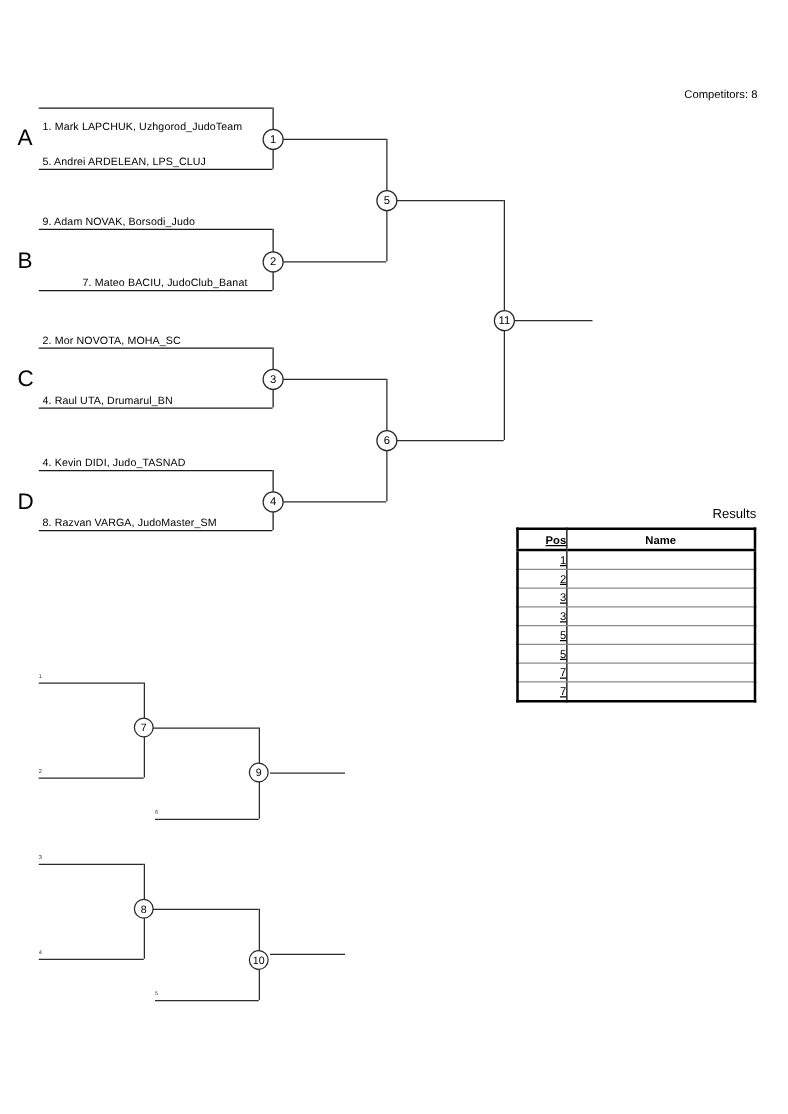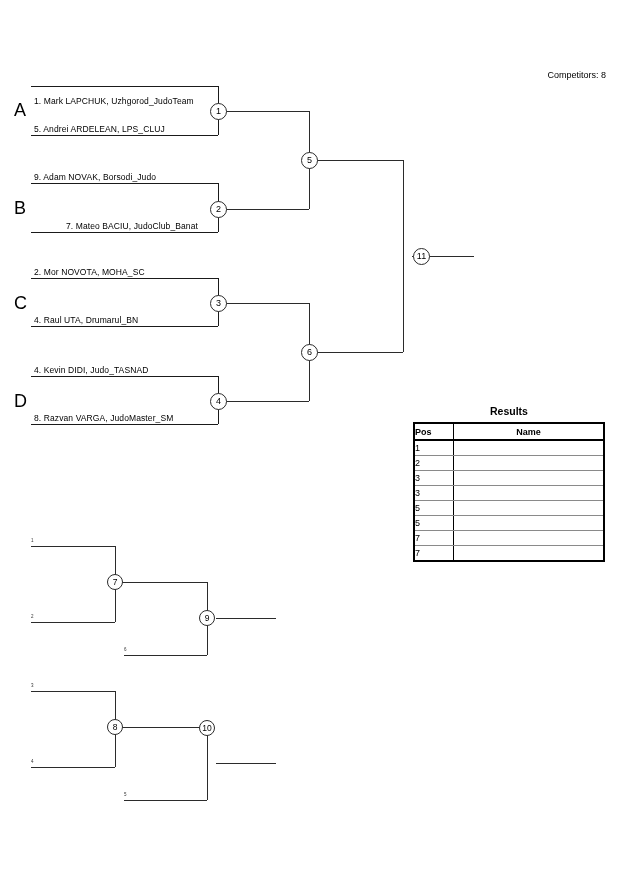--- a/index.html
+++ b/index.html
@@ -94,23 +94,23 @@
     white-space: nowrap;
   }
   
   .results-wrap {
     position: absolute;
     left: 413px;
     top: 405px;
     width: 192px;
   }
   .results-title {
-    text-align: center;
+    text-align: right;
     font-size: 10.5px;
-    font-weight: bold;
+    font-weight: normal;
     margin-bottom: 5px;
   }
   table.results {
     border-collapse: collapse;
     width: 192px;
     border: 2px solid #000;
     background: #fff;
   }
   table.results th,
   table.results td {
@@ -120,22 +120,23 @@
     font-weight: normal;
     padding: 0;
   }
   table.results thead th {
     font-weight: bold;
     border-bottom: 2px solid #000;
     height: 15px;
   }
   table.results .col-pos {
     width: 38px;
-    text-align: left;
+    text-align: right;
     border-right: 1.5px solid #000;
+    text-decoration: underline;
   }
   table.results .col-name {
     text-align: left;
   }
   table.results thead .col-name { text-align: center; }
 </style>
 </head>
 <body>
 
 <div id="sheet">
@@ -183,21 +184,21 @@
 
   <div class="v-line" style="left:403px; top:160px; height:192px;"></div>
   <div class="h-line" style="left:412px; top:256px; width:62px;"></div>
 
   <div class="node" style="left:210px; top:103px;">1</div>
   <div class="node" style="left:210px; top:201px;">2</div>
   <div class="node" style="left:210px; top:295px;">3</div>
   <div class="node" style="left:210px; top:393px;">4</div>
   <div class="node" style="left:301px; top:152px;">5</div>
   <div class="node" style="left:301px; top:344px;">6</div>
-  <div class="node" style="left:395px; top:248px;margin-left:18px;">11</div>
+  <div class="node" style="left:395px; top:248px;">11</div>
 
   <div class="rep-label" style="left:31px; top:539px;">1</div>
   <div class="rep-label" style="left:31px; top:615px;">2</div>
   <div class="rep-label" style="left:124px; top:648px;">6</div>
 
   <div class="h-line" style="left:31px;  top:546px; width:84px;"></div>
   <div class="h-line" style="left:31px;  top:622px; width:84px;"></div>
   <div class="v-line" style="left:115px; top:546px; height:76px;"></div>
 
   <div class="h-line" style="left:115px; top:582px; width:92px;"></div>
@@ -215,21 +216,21 @@
   <div class="h-line" style="left:31px;  top:691px; width:84px;"></div>
   <div class="h-line" style="left:31px;  top:767px; width:84px;"></div>
   <div class="v-line" style="left:115px; top:691px; height:76px;"></div>
 
   <div class="h-line" style="left:115px; top:727px; width:92px;"></div>
   <div class="h-line" style="left:124px; top:800px; width:83px;"></div>
   <div class="v-line" style="left:207px; top:727px; height:73px;"></div>
   <div class="h-line" style="left:216px; top:763px; width:60px;"></div>
 
   <div class="node small" style="left:107px; top:719px;">8</div>
-  <div class="node small" style="left:199px; top:720px;">10</div>
+  <div class="node small" style="left:199px; top:760px;">10</div>
 
   <div class="results-wrap">
     <div class="results-title">Results</div>
     <table class="results">
       <thead>
         <tr>
           <th class="col-pos">Pos</th>
           <th class="col-name">Name</th>
         </tr>
       </thead>

